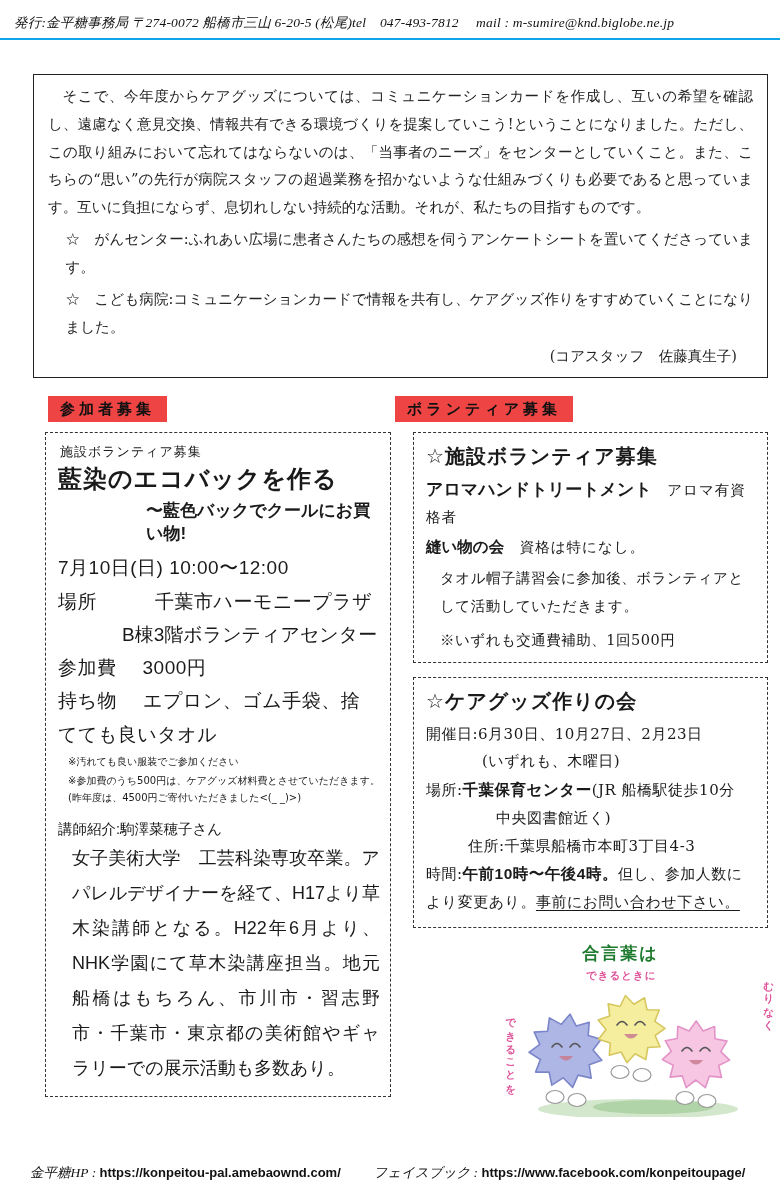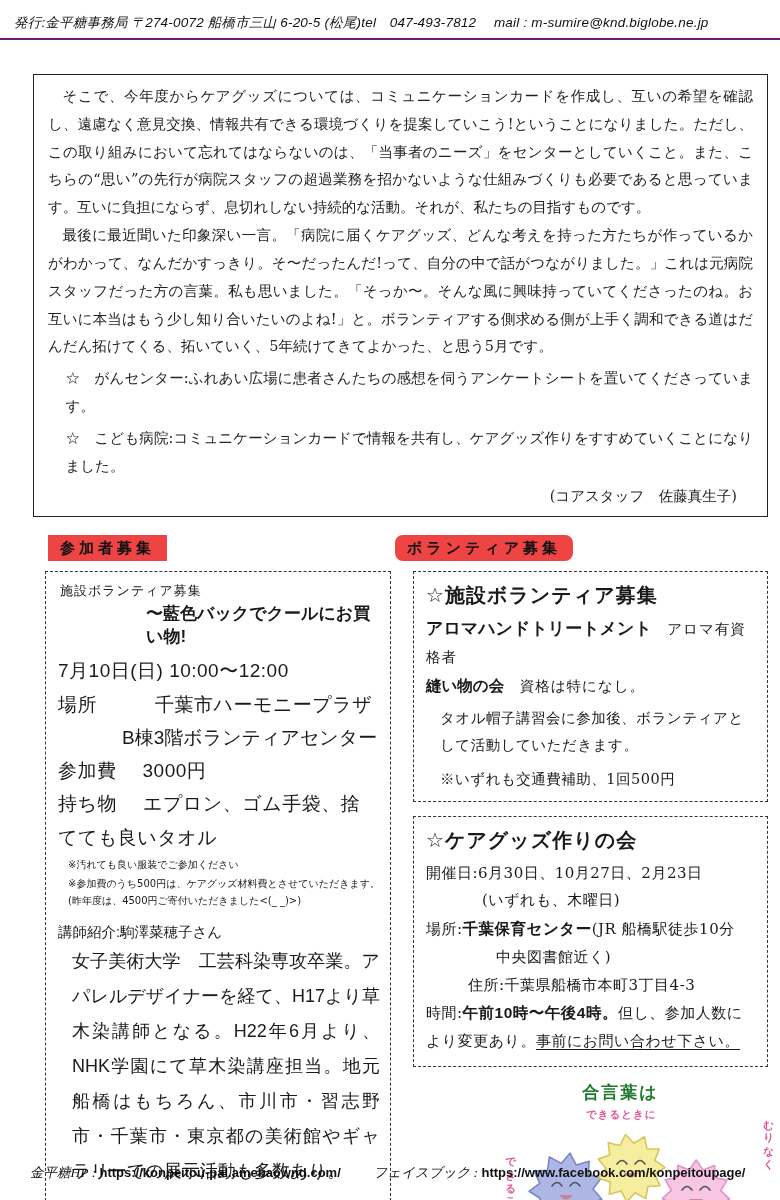--- a/index.html
+++ b/index.html
@@ -4,43 +4,43 @@
 <style>
   html,body{margin:0;padding:0;}
   body{
     width:780px;height:1200px;background:#fff;color:#1a1a1a;
     font-family:"Liberation Sans","DejaVu Sans",sans-serif;
     overflow:hidden;position:relative;
   }
   
   .masthead{
     padding:14px 6px 6px 14px;
-    border-bottom:2px solid #701a75;
-    font-family:Liberation Sans, sans-serif;
+    border-bottom:2px solid #0ea5e9;
+    font-family:Liberation Serif, serif;
     font-style:italic;font-size:13.5px;color:#111;
     letter-spacing:.2px;white-space:nowrap;
   }
   
   .letter{
     margin:34px 12px 0 33px;
     border:1.5px solid #222;
     padding:8px 14px 6px 14px;
     font-family:"DejaVu Serif","Liberation Serif",serif;
     font-size:14.5px;line-height:1.92;color:#222;
   }
   .letter p{margin:0;text-indent:1em;text-align:justify;}
   .letter .bullet{margin:4px 0 0 0;text-indent:0;padding-left:1.2em;}
   .letter .sig{text-align:right;padding-right:16px;margin:2px 0 0 0;text-indent:0;}
   
   .seclabels{display:flex;margin:18px 0 10px 48px;}
   .seclabel{
     background:#ef4444;color:#111;font-weight:bold;font-size:15px;
     letter-spacing:4px;padding:4px 12px 3px 12px;
   }
-  .seclabel.right{margin-left:228px;border-radius:8px;}
+  .seclabel.right{margin-left:228px;}
   
   .cols{display:flex;margin:0 12px 0 45px;gap:22px;align-items:flex-start;}
   .col-left{width:346px;flex:none;}
   .col-right{width:355px;flex:none;}
   .dashbox{border:1.6px dashed #333;padding:8px 10px 10px 12px;background:#fff;}
   
   .kicker{font-size:13px;letter-spacing:1px;margin:2px 0 2px 2px;}
   .ev-title{font-size:24px;font-weight:bold;letter-spacing:1px;margin:0 0 4px 0;}
   .ev-sub{font-size:17px;font-weight:bold;margin:0 0 6px 88px;}
   .ev-line{font-size:19px;letter-spacing:.5px;line-height:1.75;margin:0;}
@@ -81,37 +81,37 @@
   .pagefoot .url{font-family:"Liberation Sans","DejaVu Sans",sans-serif;font-style:normal;font-weight:bold;font-size:13px;}
   .mt14{margin-top:14px;}
 </style>
 </head>
 <body>
 
 <div class="masthead">発行:金平糖事務局 〒274-0072 船橋市三山 6-20-5 (松尾)tel　047-493-7812　 mail : m-sumire@knd.biglobe.ne.jp</div>
 
 <div class="letter">
   <p>そこで、今年度からケアグッズについては、コミュニケーションカードを作成し、互いの希望を確認し、遠慮なく意見交換、情報共有できる環境づくりを提案していこう!ということになりました。ただし、この取り組みにおいて忘れてはならないのは、「当事者のニーズ」をセンターとしていくこと。また、こちらの“思い”の先行が病院スタッフの超過業務を招かないような仕組みづくりも必要であると思っています。互いに負担にならず、息切れしない持続的な活動。それが、私たちの目指すものです。</p>
-  <p>最後に最近聞いた印象深い一言。「病院に届くケアグッズ、どんな考えを持った方たちが作っているかがわかって、なんだかすっきり。そ〜だったんだ!って、自分の中で話がつながりました。」これは元病院スタッフだった方の言葉。私も思いました。「そっか〜。そんな風に興味持っていてくださったのね。お互いに本当はもう少し知り合いたいのよね!」と。ボランティアする側求める側が上手く調和できる道はだんだん拓けてくる、拓いていく、5年続けてきてよかった、と思う5月です。</p>
   <p class="bullet">☆　がんセンター:ふれあい広場に患者さんたちの感想を伺うアンケートシートを置いてくださっています。</p>
   <p class="bullet">☆　こども病院:コミュニケーションカードで情報を共有し、ケアグッズ作りをすすめていくことになりました。</p>
   <p class="sig">(コアスタッフ　佐藤真生子)</p>
 </div>
 
 <div class="seclabels">
   <span class="seclabel">参加者募集</span>
   <span class="seclabel right">ボランティア募集</span>
 </div>
 
 <div class="cols">
 
   <div class="col-left">
 
     <div class="dashbox" style="min-height:438px;">
       <div class="kicker">施設ボランティア募集</div>
+      <div class="ev-title">藍染のエコバックを作る</div>
       <div class="ev-sub">〜藍色バックでクールにお買い物!</div>
       <p class="ev-line">7月10日(日) 10:00〜12:00</p>
       <p class="ev-line"><span>場所</span><span class="ind"></span><span>千葉市ハーモニープラザ</span></p>
       <p class="ev-line2">B棟3階ボランティアセンター</p>
       <p class="ev-line"><span>参加費</span><span class="ind" style="width:26px"></span><span>3000円</span></p>
       <p class="ev-line"><span>持ち物</span><span class="ind" style="width:26px"></span><span>エプロン、ゴム手袋、捨てても良いタオル</span></p>
       <p class="ev-note">※汚れても良い服装でご参加ください</p>
       <p class="ev-note">※参加費のうち500円は、ケアグッズ材料費とさせていただきます。(昨年度は、4500円ご寄付いただきました&lt;(_ _)&gt;)</p>
       <p class="lect-head">講師紹介:駒澤菜穂子さん</p>
       <p class="lect-bio">女子美術大学　工芸科染専攻卒業。アパレルデザイナーを経て、H17より草木染講師となる。H22年6月より、NHK学園にて草木染講座担当。地元船橋はもちろん、市川市・習志野市・千葉市・東京都の美術館やギャラリーでの展示活動も多数あり。</p>

